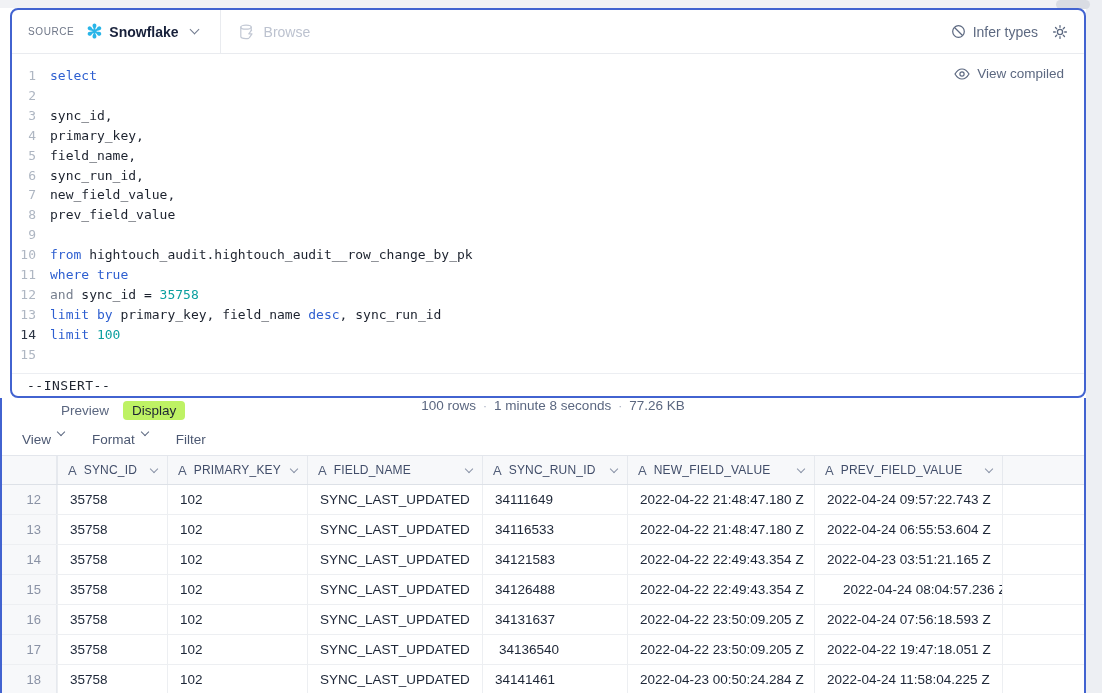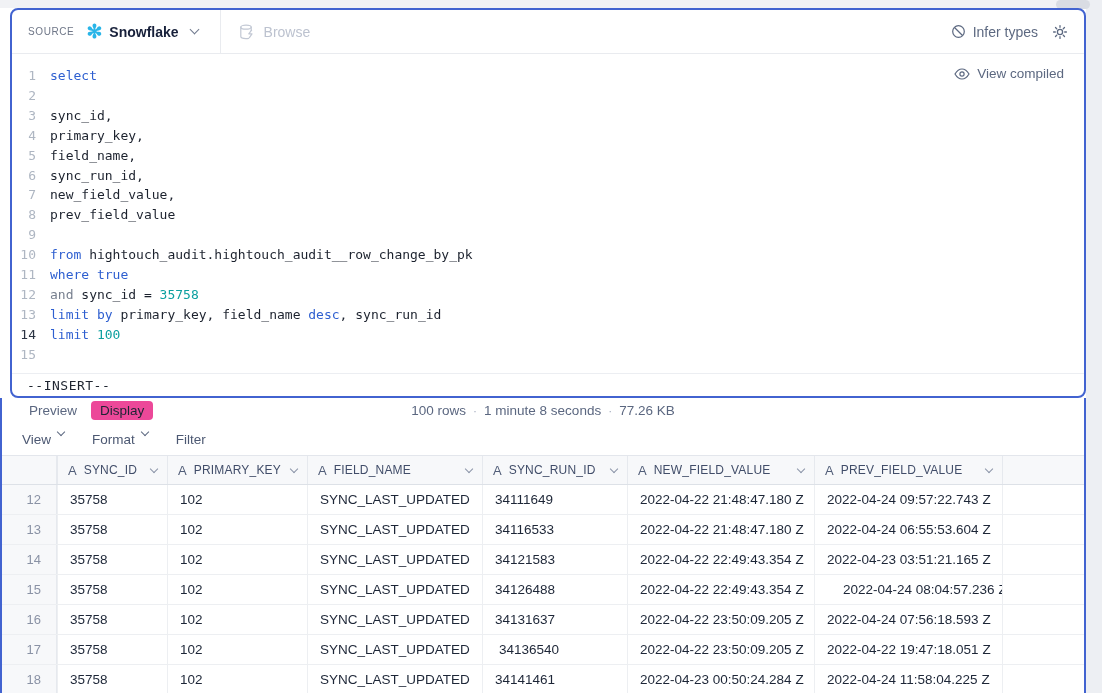--- a/index.html
+++ b/index.html
@@ -43,23 +43,23 @@
   .tok-op  { color:#78808f; }
 
   .mode-line { flex:0 0 23px; border-top:1px solid #eceef2; display:flex; align-items:center;
                padding-left:15px; font-family:"DejaVu Sans Mono", monospace; font-size:13px;
                color:#1f2530; letter-spacing:.5px; }
 
   
   .results { position:absolute; left:0; top:398px; width:1086px; height:295px; background:#fff;
              border-left:2px solid #4263d0; border-right:2px solid #4263d0; overflow:hidden;
              display:flex; flex-direction:column; }
-  .tabs-row { position:relative; flex:0 0 25px; display:flex; align-items:center; padding-left:18px; }
+  .tabs-row { position:relative; flex:0 0 25px; display:flex; padding-left:30px;margin-left:20px; }
   .tab { font-size:13.5px; color:#5b6780; padding:2px 9px; border-radius:4px; margin-right:5px; cursor:pointer; }
-  .tab.active { background:#ec4899; color:#1d2433; }
+  .tab.active { background:#bef264; color:#1d2433; }
   .stats { position:absolute; left:0; right:0; text-align:center; font-size:13.5px; color:#5b6780; pointer-events:none; }
   .stats .dot { color:#a7aec0; margin:0 7px; font-size:12px; }
 
   .toolbar { flex:0 0 33px; display:flex; align-items:center; gap:28px; padding-left:20px;
              border-bottom:1px solid #e3e6ec; }
   .tool-item { display:flex; align-items:flex-start; gap:7px; color:#4c5872; font-size:13.5px; cursor:pointer; }
   .tool-item .chev { width:6px; height:6px; color:#5d6981; margin-top:-3px; }
 
   .grid { flex:1 1 auto; display:flex; flex-direction:column; overflow:hidden; }
   .grid-header { flex:0 0 29px; display:flex; background:#f7f8fa; border-bottom:1px solid #dde1e7; }

